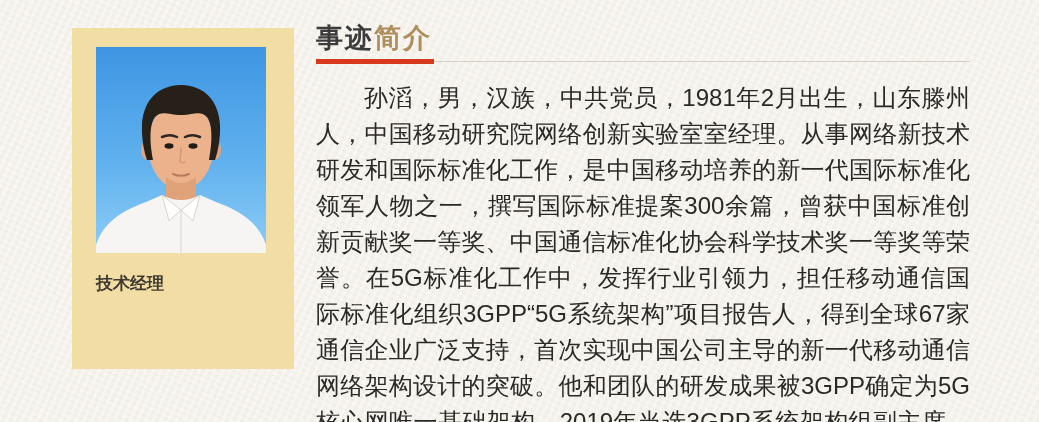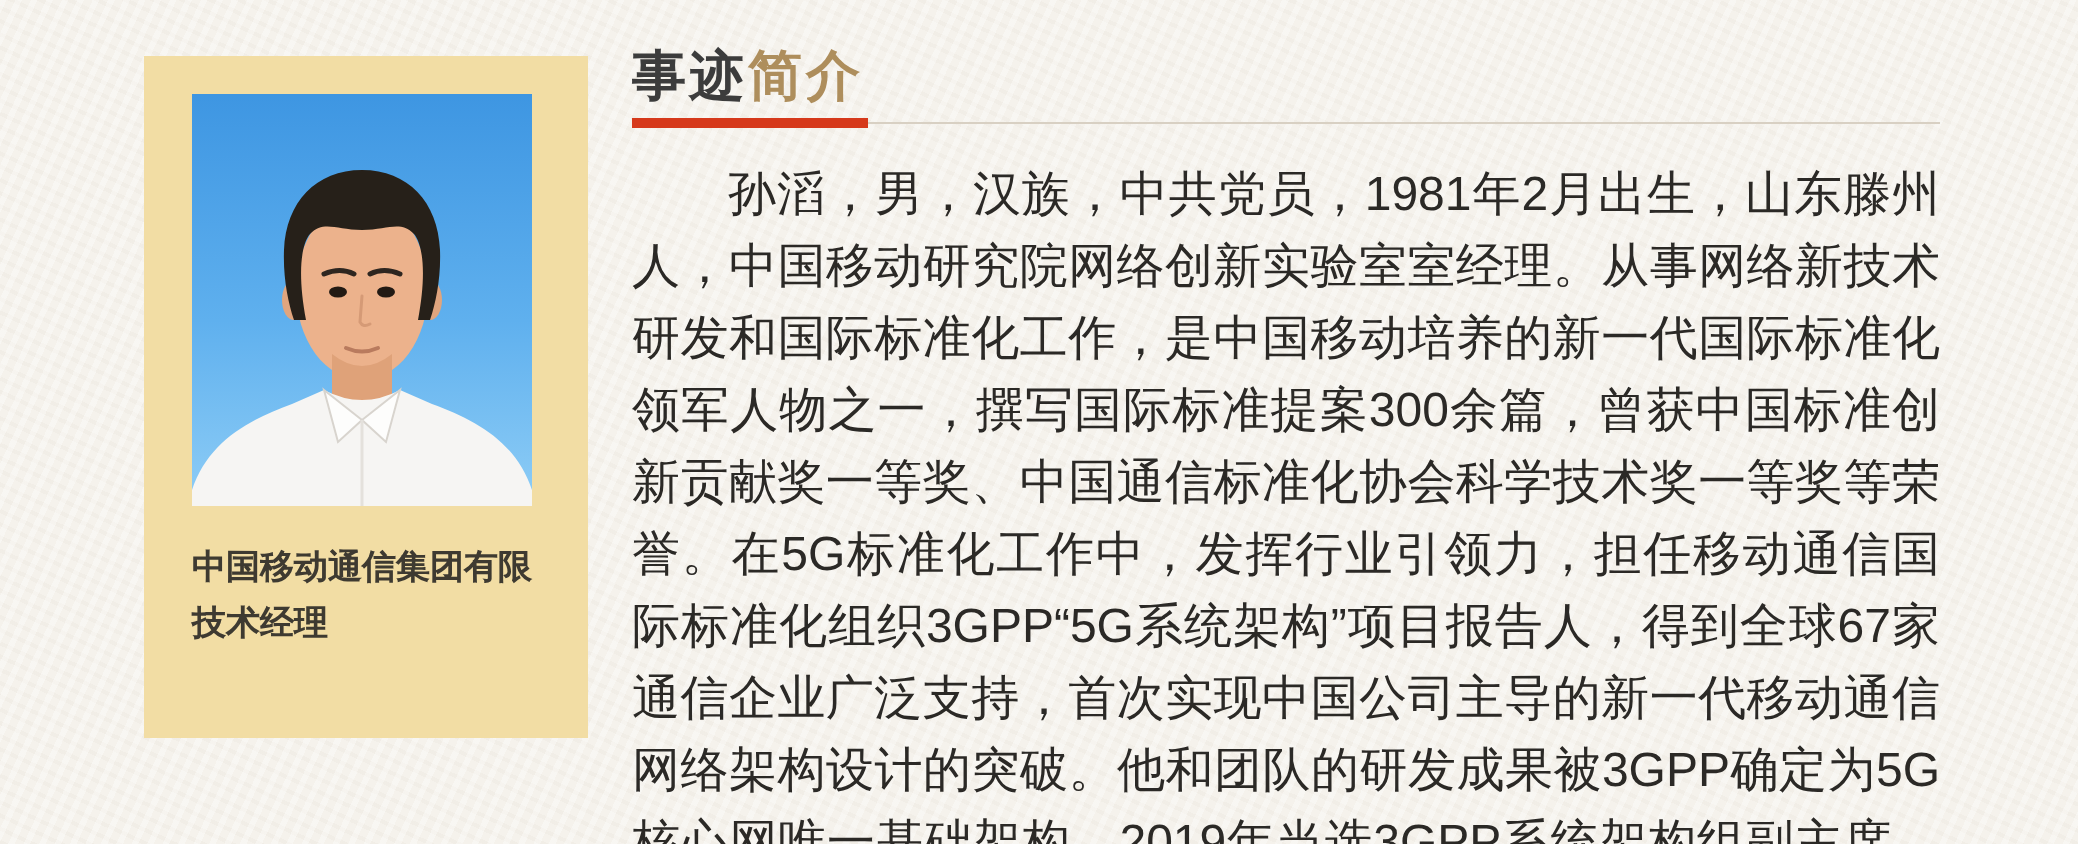--- a/index.html
+++ b/index.html
@@ -125,21 +125,20 @@
 
       <ellipse cx="73" cy="99" rx="4.5" ry="2.8" fill="#221a14"></ellipse>
       <ellipse cx="97" cy="99" rx="4.5" ry="2.8" fill="#221a14"></ellipse>
 
       <path d="M85 101 L84 114 Q85.5 117 89 115" stroke="#d59a76" stroke-width="1.5" fill="none" stroke-linecap="round"></path>
 
       <path d="M77 127 Q85 130.5 93 127" stroke="#b97b5e" stroke-width="2" fill="none" stroke-linecap="round"></path>
     </svg>
 
     <div class="caption">
-      <div>中国移动通信集团有限</div>
       <div>技术经理</div>
     </div>
   </div>
 
   <div class="content">
     <h1 class="heading"><span>事迹</span><span class="secondary">简介</span></h1>
 
     <div class="heading-underline">
       <div class="accent-bar"></div>
     </div>

